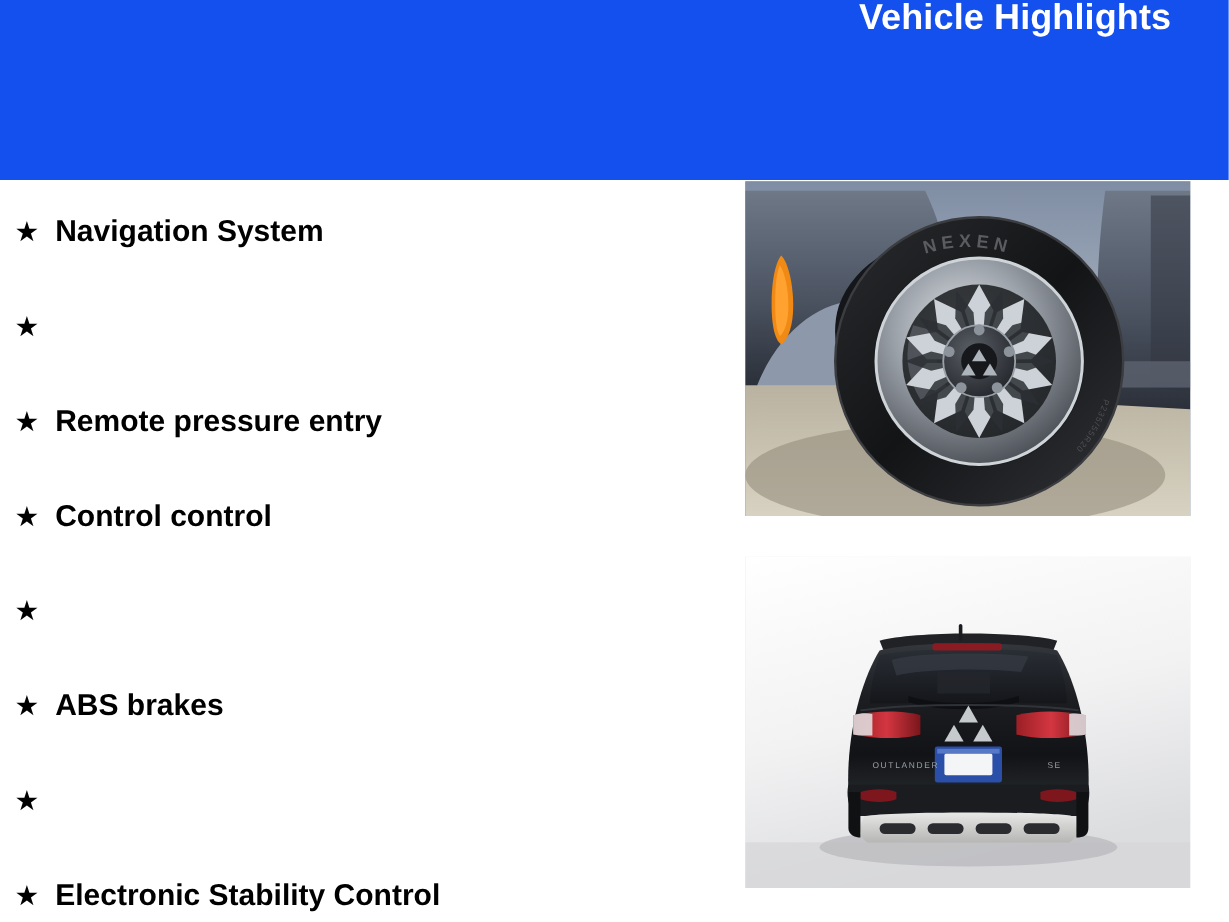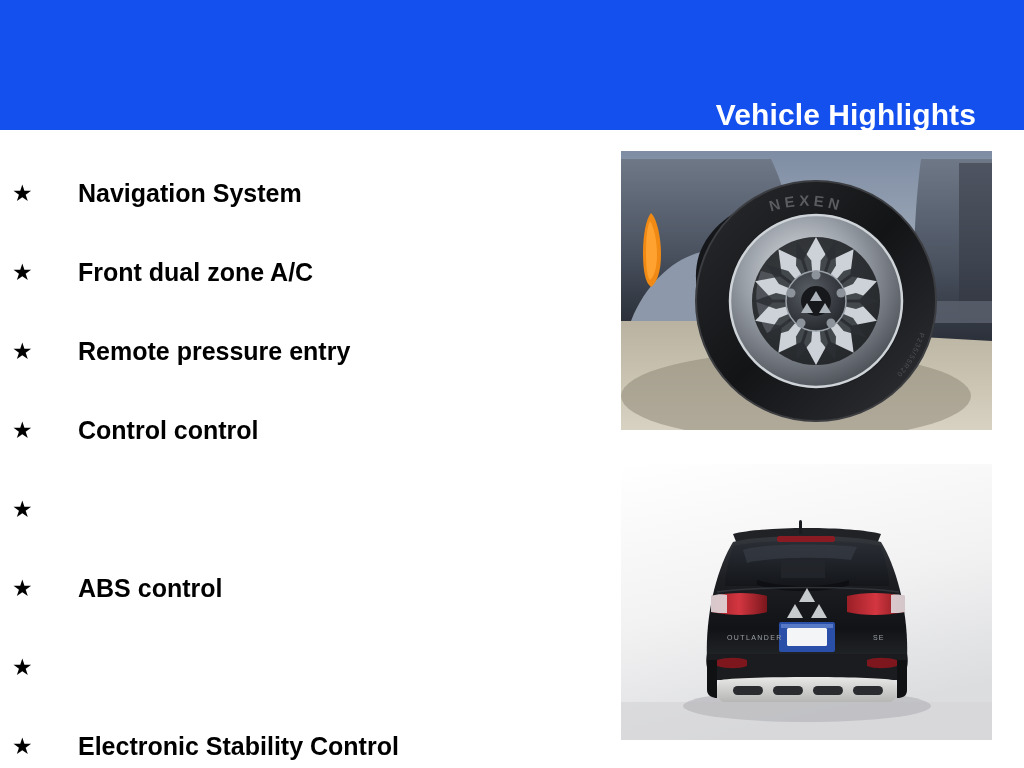--- a/index.html
+++ b/index.html
@@ -18,24 +18,24 @@
     height: 768px;
     background: #ffffff;
   }
 
   
   #header-bar {
     position: absolute;
     left: 0;
     top: 0;
     width: 1024px;
-    height: 130px;
+    height: 150px;
     background: #1450ee;
     display: flex;
-    align-items: flex-end;
+    align-items: flex-start;
     justify-content: flex-end;
   }
 
   #header-title {
     color: #ffffff;
     font-size: 30px;
     font-weight: bold;
     letter-spacing: 0.1px;
     padding-right: 48px;
     line-height: 1;
@@ -69,21 +69,20 @@
     color: #000000;
     text-align: left;
   }
 
   .feature-label {
     font-size: 25px;
     font-weight: bold;
     color: #000000;
     line-height: 1.1;
     white-space: nowrap;
-    margin-left: 32px;
   }
 
   
   .photo-frame {
     position: absolute;
     overflow: hidden;
   }
 
   #photo-wheel {
     left: 621px;
@@ -118,40 +117,39 @@
 
   <ul id="feature-list">
 
     <li class="feature-item">
       <span class="feature-bullet">★</span>
       <span class="feature-label">Navigation System</span>
     </li>
 
     <li class="feature-item">
       <span class="feature-bullet">★</span>
-      <span class="feature-label">Front dual zone A/C</span>
     </li>
 
     <li class="feature-item">
       <span class="feature-bullet">★</span>
       <span class="feature-label">Remote pressure entry</span>
     </li>
 
     <li class="feature-item">
       <span class="feature-bullet">★</span>
       <span class="feature-label">Control control</span>
     </li>
 
     <li class="feature-item">
       <span class="feature-bullet">★</span>
     </li>
 
     <li class="feature-item">
       <span class="feature-bullet">★</span>
-      <span class="feature-label">ABS control</span>
+      <span class="feature-label">ABS brakes</span>
     </li>
 
     <li class="feature-item">
       <span class="feature-bullet">★</span>
     </li>
 
     <li class="feature-item">
       <span class="feature-bullet">★</span>
       <span class="feature-label">Electronic Stability Control</span>
     </li>

